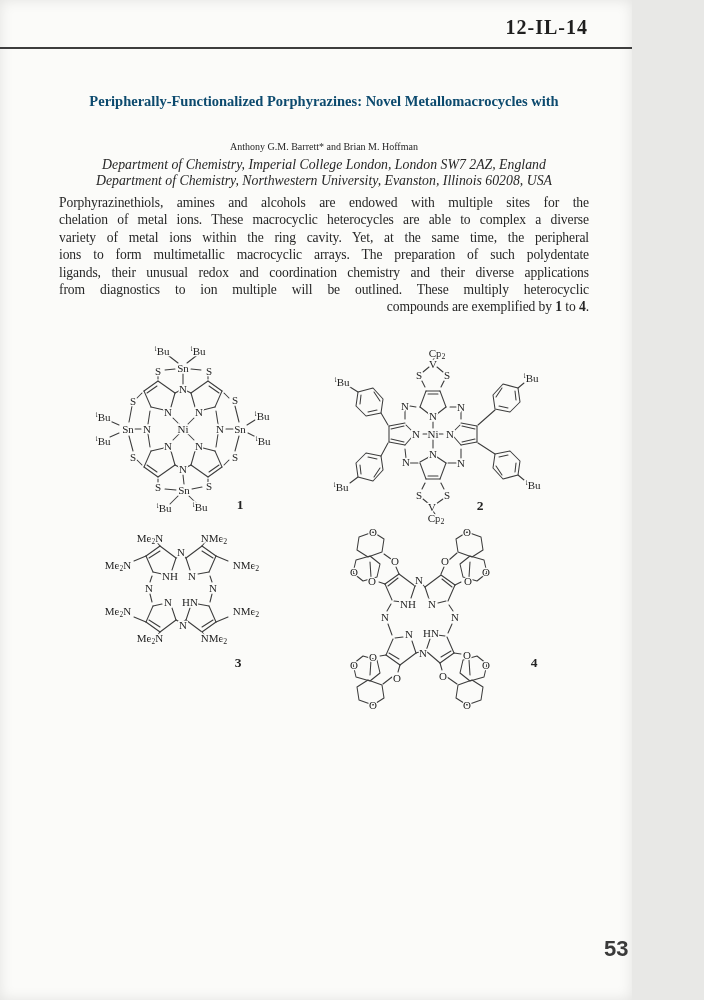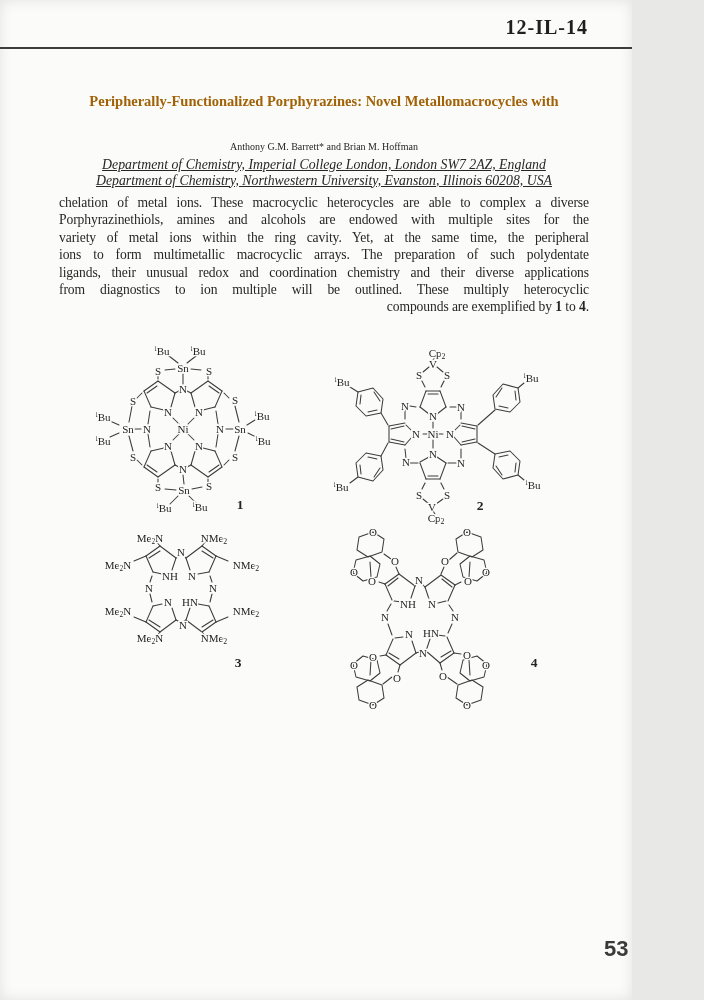--- a/index.html
+++ b/index.html
@@ -2,25 +2,25 @@
 <html><head>
 <meta charset="utf-8">
 <style>
   html,body{margin:0;padding:0;background:#e8e8e6;}
   #page{position:relative;width:632px;height:1000px;background:#fbfbf9;overflow:hidden;
         font-family:"Liberation Serif",serif;color:#262626;
         box-shadow:inset 0 0 14px rgba(0,0,0,0.10);}
   .abs{position:absolute;}
   #header-code{top:16px;right:44px;font-size:20px;font-weight:bold;letter-spacing:1px;color:#1f1f1f;}
   #header-rule{top:47px;left:0;width:662px;height:2px;background:#3d3d3d;}
-  #title{top:93px;left:57px;width:534px;text-align:center;font-weight:bold;font-size:14.5px;line-height:16.5px;color:#a16207;}
+  #title{top:93px;left:57px;width:534px;text-align:center;font-weight:bold;font-size:14.5px;line-height:16.5px;color:#0c4a6e;}
   #title div{white-space:nowrap;}
   #authors{top:141px;left:57px;width:534px;text-align:center;font-size:10px;white-space:nowrap;}
   #affils{top:157px;left:57px;width:534px;text-align:center;font-style:italic;font-size:13.8px;line-height:15.5px;}
-  #affils div{white-space:nowrap;text-decoration:underline;}
+  #affils div{white-space:nowrap;}
   #abstract{top:194px;left:59px;width:530px;font-size:13.6px;line-height:17.4px;letter-spacing:-0.1px;}
   .jline{white-space:nowrap;text-align:justify;text-align-last:justify;overflow:hidden;}
   .lline{white-space:nowrap;text-align:right;}
   .bnum{font-weight:bold;}
   #figures svg{position:absolute;overflow:visible;}
   #figures line{stroke:#3c3c3c;stroke-width:1.05;stroke-linecap:round;}
   #figures polygon{stroke:#3c3c3c;stroke-width:1.05;fill:none;stroke-linejoin:round;}
   #figures text{font-family:"Liberation Serif",serif;fill:#242424;text-anchor:middle;
                 paint-order:stroke;stroke:#fbfbf9;stroke-width:2.6px;font-size:11px;}
   #figures text.numlabel{font-weight:bold;font-size:13.5px;stroke:none;}
@@ -42,22 +42,22 @@
   </div>
 
   <div id="authors" class="abs">Anthony G.M. Barrett* and Brian M. Hoffman</div>
 
   <div id="affils" class="abs">
     <div>Department of Chemistry, Imperial College London, London SW7 2AZ, England</div>
     <div>Department of Chemistry, Northwestern University, Evanston, Illinois 60208, USA</div>
   </div>
 
   <div id="abstract" class="abs">
+    <div class="jline">Porphyrazinethiols, amines and alcohols are endowed with multiple sites for the</div>
     <div class="jline">chelation of metal ions. These macrocyclic heterocycles are able to complex a diverse</div>
-    <div class="jline">Porphyrazinethiols, amines and alcohols are endowed with multiple sites for the</div>
     <div class="jline">variety of metal ions within the ring cavity. Yet, at the same time, the peripheral</div>
     <div class="jline">ions to form multimetallic macrocyclic arrays. The preparation of such polydentate</div>
     <div class="jline">ligands, their unusual redox and coordination chemistry and their diverse applications</div>
     <div class="jline">from diagnostics to ion multiple will be outlined. These multiply heterocyclic</div>
     <div class="lline"><span>compounds are exemplified by </span><span class="bnum">1</span><span> to </span><span class="bnum">4</span><span>.</span></div>
   </div>
 
   <div id="figures" class="abs" style="left:0;top:0;width:704px;height:1000px;">
       <svg viewBox="0 0 235 180" width="235" height="180" style="left: 95px; top: 343px;">
         <line x1="69" y1="67" x2="56" y2="64"></line>

